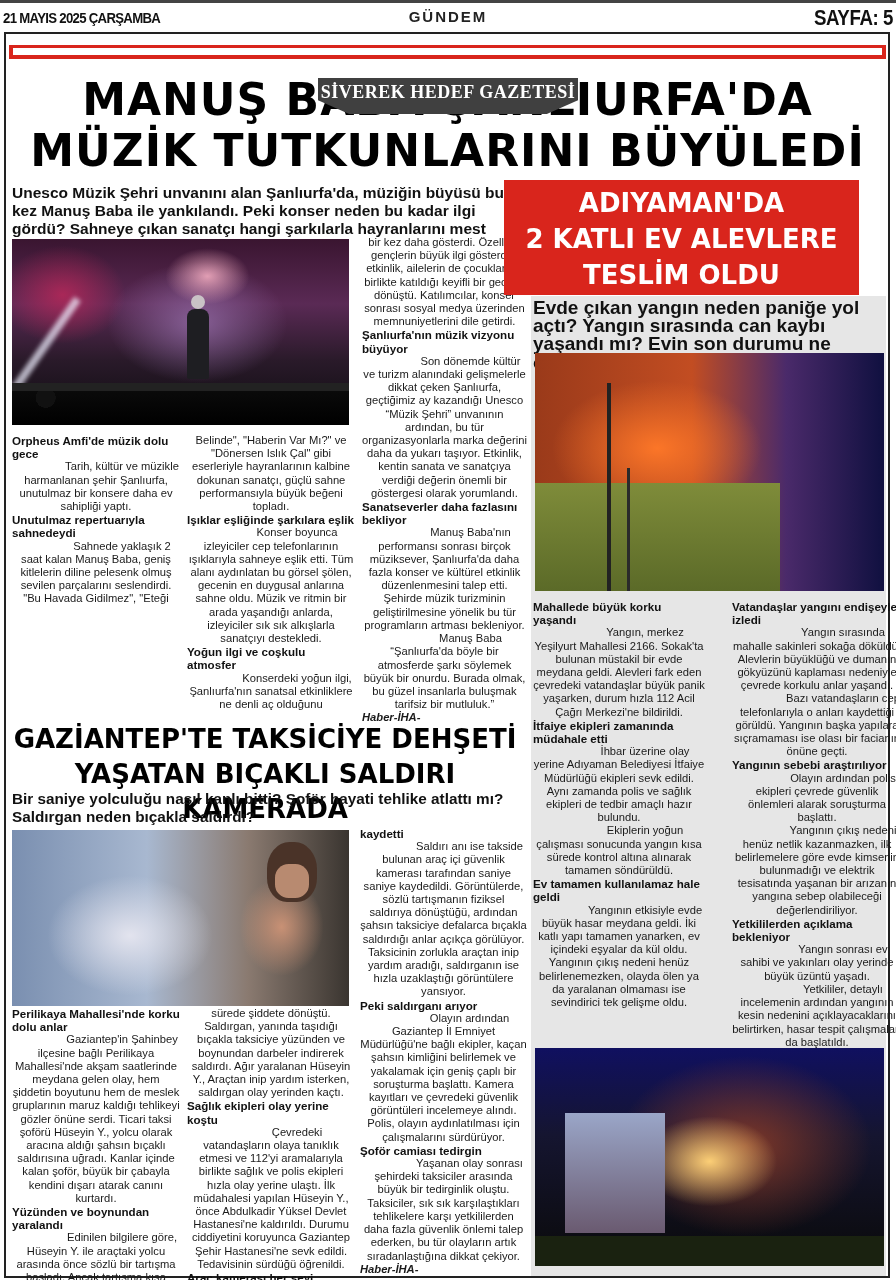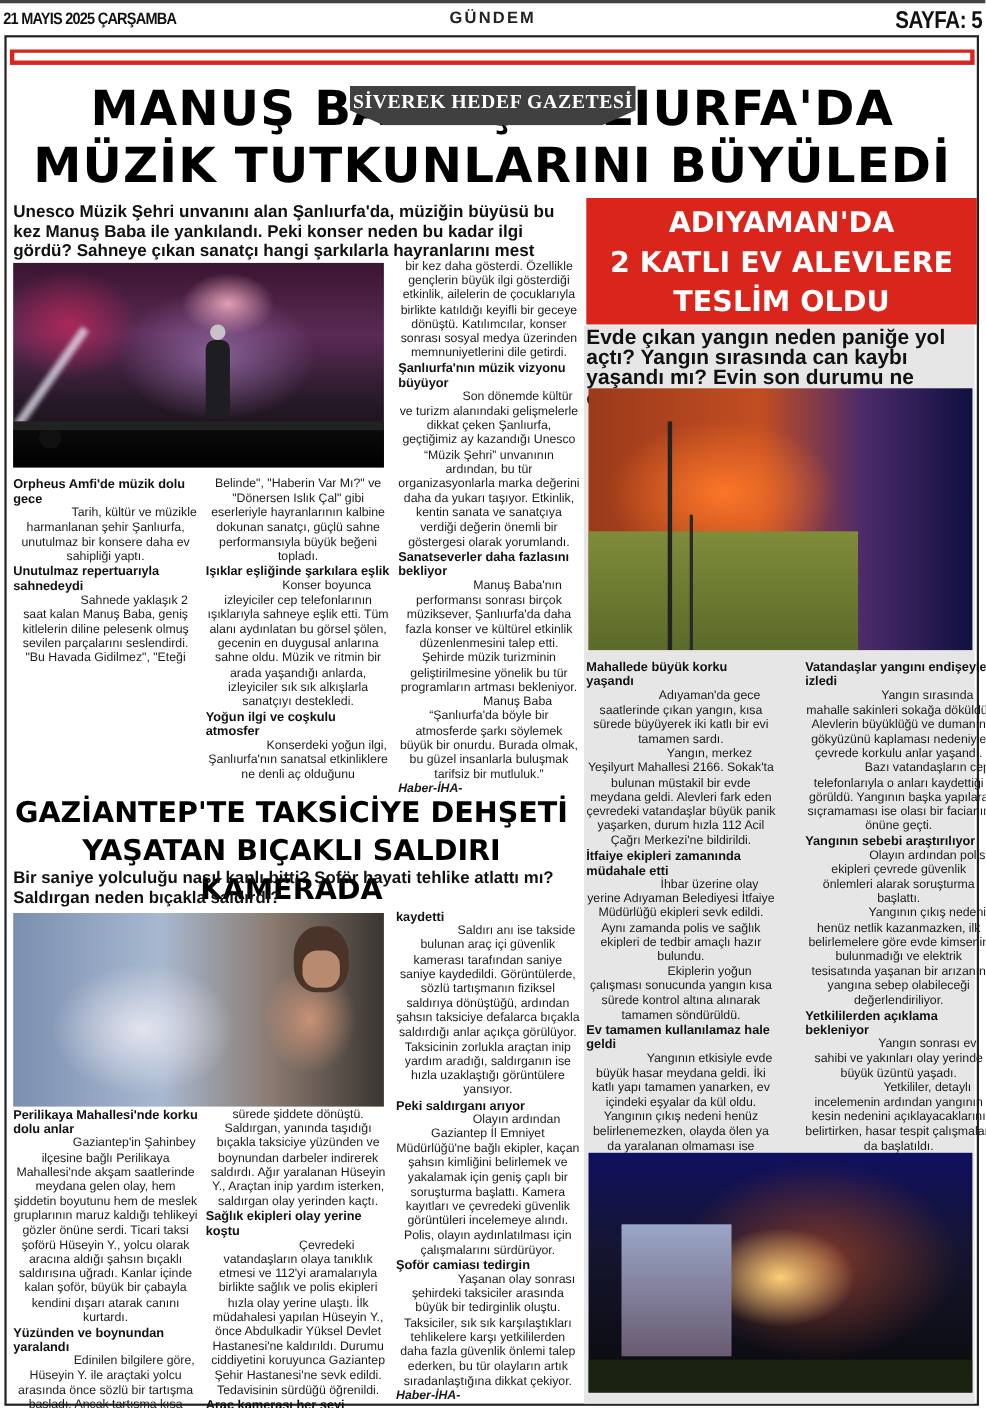--- a/index.html
+++ b/index.html
@@ -49,21 +49,21 @@
        radial-gradient(ellipse 90px 60px at 50% 52%, rgba(255,210,120,0.98), rgba(240,90,30,0) 75%),
        radial-gradient(ellipse 170px 120px at 60% 45%, rgba(140,60,40,0.9), rgba(0,0,0,0) 75%),
        linear-gradient(180deg, #101060 0%, #151530 40%, #0a0a0a 100%); }
   .photo-fire2 .bldg { position: absolute; left: 30px; top: 65px; width: 100px; height: 120px; background: linear-gradient(#9aa6c8, #6a5a70); }
   .photo-fire2 .ground { position: absolute; left: 0; right: 0; bottom: 0; height: 30px; background: #1a2210; }
   .col { position: absolute; font-size: 11.2px; line-height: 13.2px; color: #1a1a1a; }
   .col p { margin: 0; text-indent: 52px; text-align: center; }
   .col h4 { margin: 0; font-size: 11.6px; font-weight: bold; line-height: 13.2px; color: #111; }
   .col .sig { font-weight: bold; margin: 0; font-style: italic; }
   .col .plain { text-indent: 0; }
-  .red-box { position: absolute; left: 533px; top: 180px; width: 355px; height: 115px; background: #d9251c; color: #fff;
+  .red-box { position: absolute; left: 504px; top: 180px; width: 355px; height: 115px; background: #d9251c; color: #fff;
              text-align: center; font-family: "DejaVu Sans", sans-serif; font-weight: bold; font-size: 26px; line-height: 36px; padding-top: 5px; box-sizing: border-box; }
   .grey-panel { position: absolute; left: 531px; top: 296px; width: 355px; height: 980px; background: #e6e6e6; }
   .fire-lede { position: absolute; left: 533px; top: 299px; width: 350px; font-size: 19px; font-weight: bold; line-height: 18.2px; color: #111; }
   .taxi-title { position: absolute; left: 10px; width: 510px; top: 722px; text-align: center; font-family: "DejaVu Sans", sans-serif; font-weight: bold; font-size: 26px; line-height: 35px; color: #000; }
   .taxi-lede { position: absolute; left: 12px; top: 790px; width: 510px; font-size: 15.3px; font-weight: bold; line-height: 18px; }
 </style>
 </head>
 <body>
 
 <div class="topline"></div>
@@ -123,21 +123,20 @@
 <div class="fire-lede">Evde çıkan yangın neden paniğe yol açtı? Yangın sırasında can kaybı yaşandı mı? Evin son durumu ne oldu?</div>
 
 <div class="photo photo-fire1">
   <div class="house"></div>
   <div class="pole"></div>
   <div class="pole2"></div>
 </div>
 
 <div class="col" style="left:533px; top:600px; width:172px;">
   <h4>Mahallede büyük korku yaşandı</h4>
-  <p>Adıyaman'da gece saatlerinde çıkan yangın, kısa sürede büyüyerek iki katlı bir evi tamamen sardı.</p>
   <p>Yangın, merkez Yeşilyurt Mahallesi 2166. Sokak'ta bulunan müstakil bir evde meydana geldi. Alevleri fark eden çevredeki vatandaşlar büyük panik yaşarken, durum hızla 112 Acil Çağrı Merkezi'ne bildirildi.</p>
   <h4>İtfaiye ekipleri zamanında müdahale etti</h4>
   <p>İhbar üzerine olay yerine Adıyaman Belediyesi İtfaiye Müdürlüğü ekipleri sevk edildi. Aynı zamanda polis ve sağlık ekipleri de tedbir amaçlı hazır bulundu.</p>
   <p>Ekiplerin yoğun çalışması sonucunda yangın kısa sürede kontrol altına alınarak tamamen söndürüldü.</p>
   <h4>Ev tamamen kullanılamaz hale geldi</h4>
   <p>Yangının etkisiyle evde büyük hasar meydana geldi. İki katlı yapı tamamen yanarken, ev içindeki eşyalar da kül oldu. Yangının çıkış nedeni henüz belirlenemezken, olayda ölen ya da yaralanan olmaması ise sevindirici tek gelişme oldu.</p>
 </div>
 
 <div class="col" style="left:732px; top:600px; width:170px;">
   <h4>Vatandaşlar yangını endişeyle izledi</h4>

